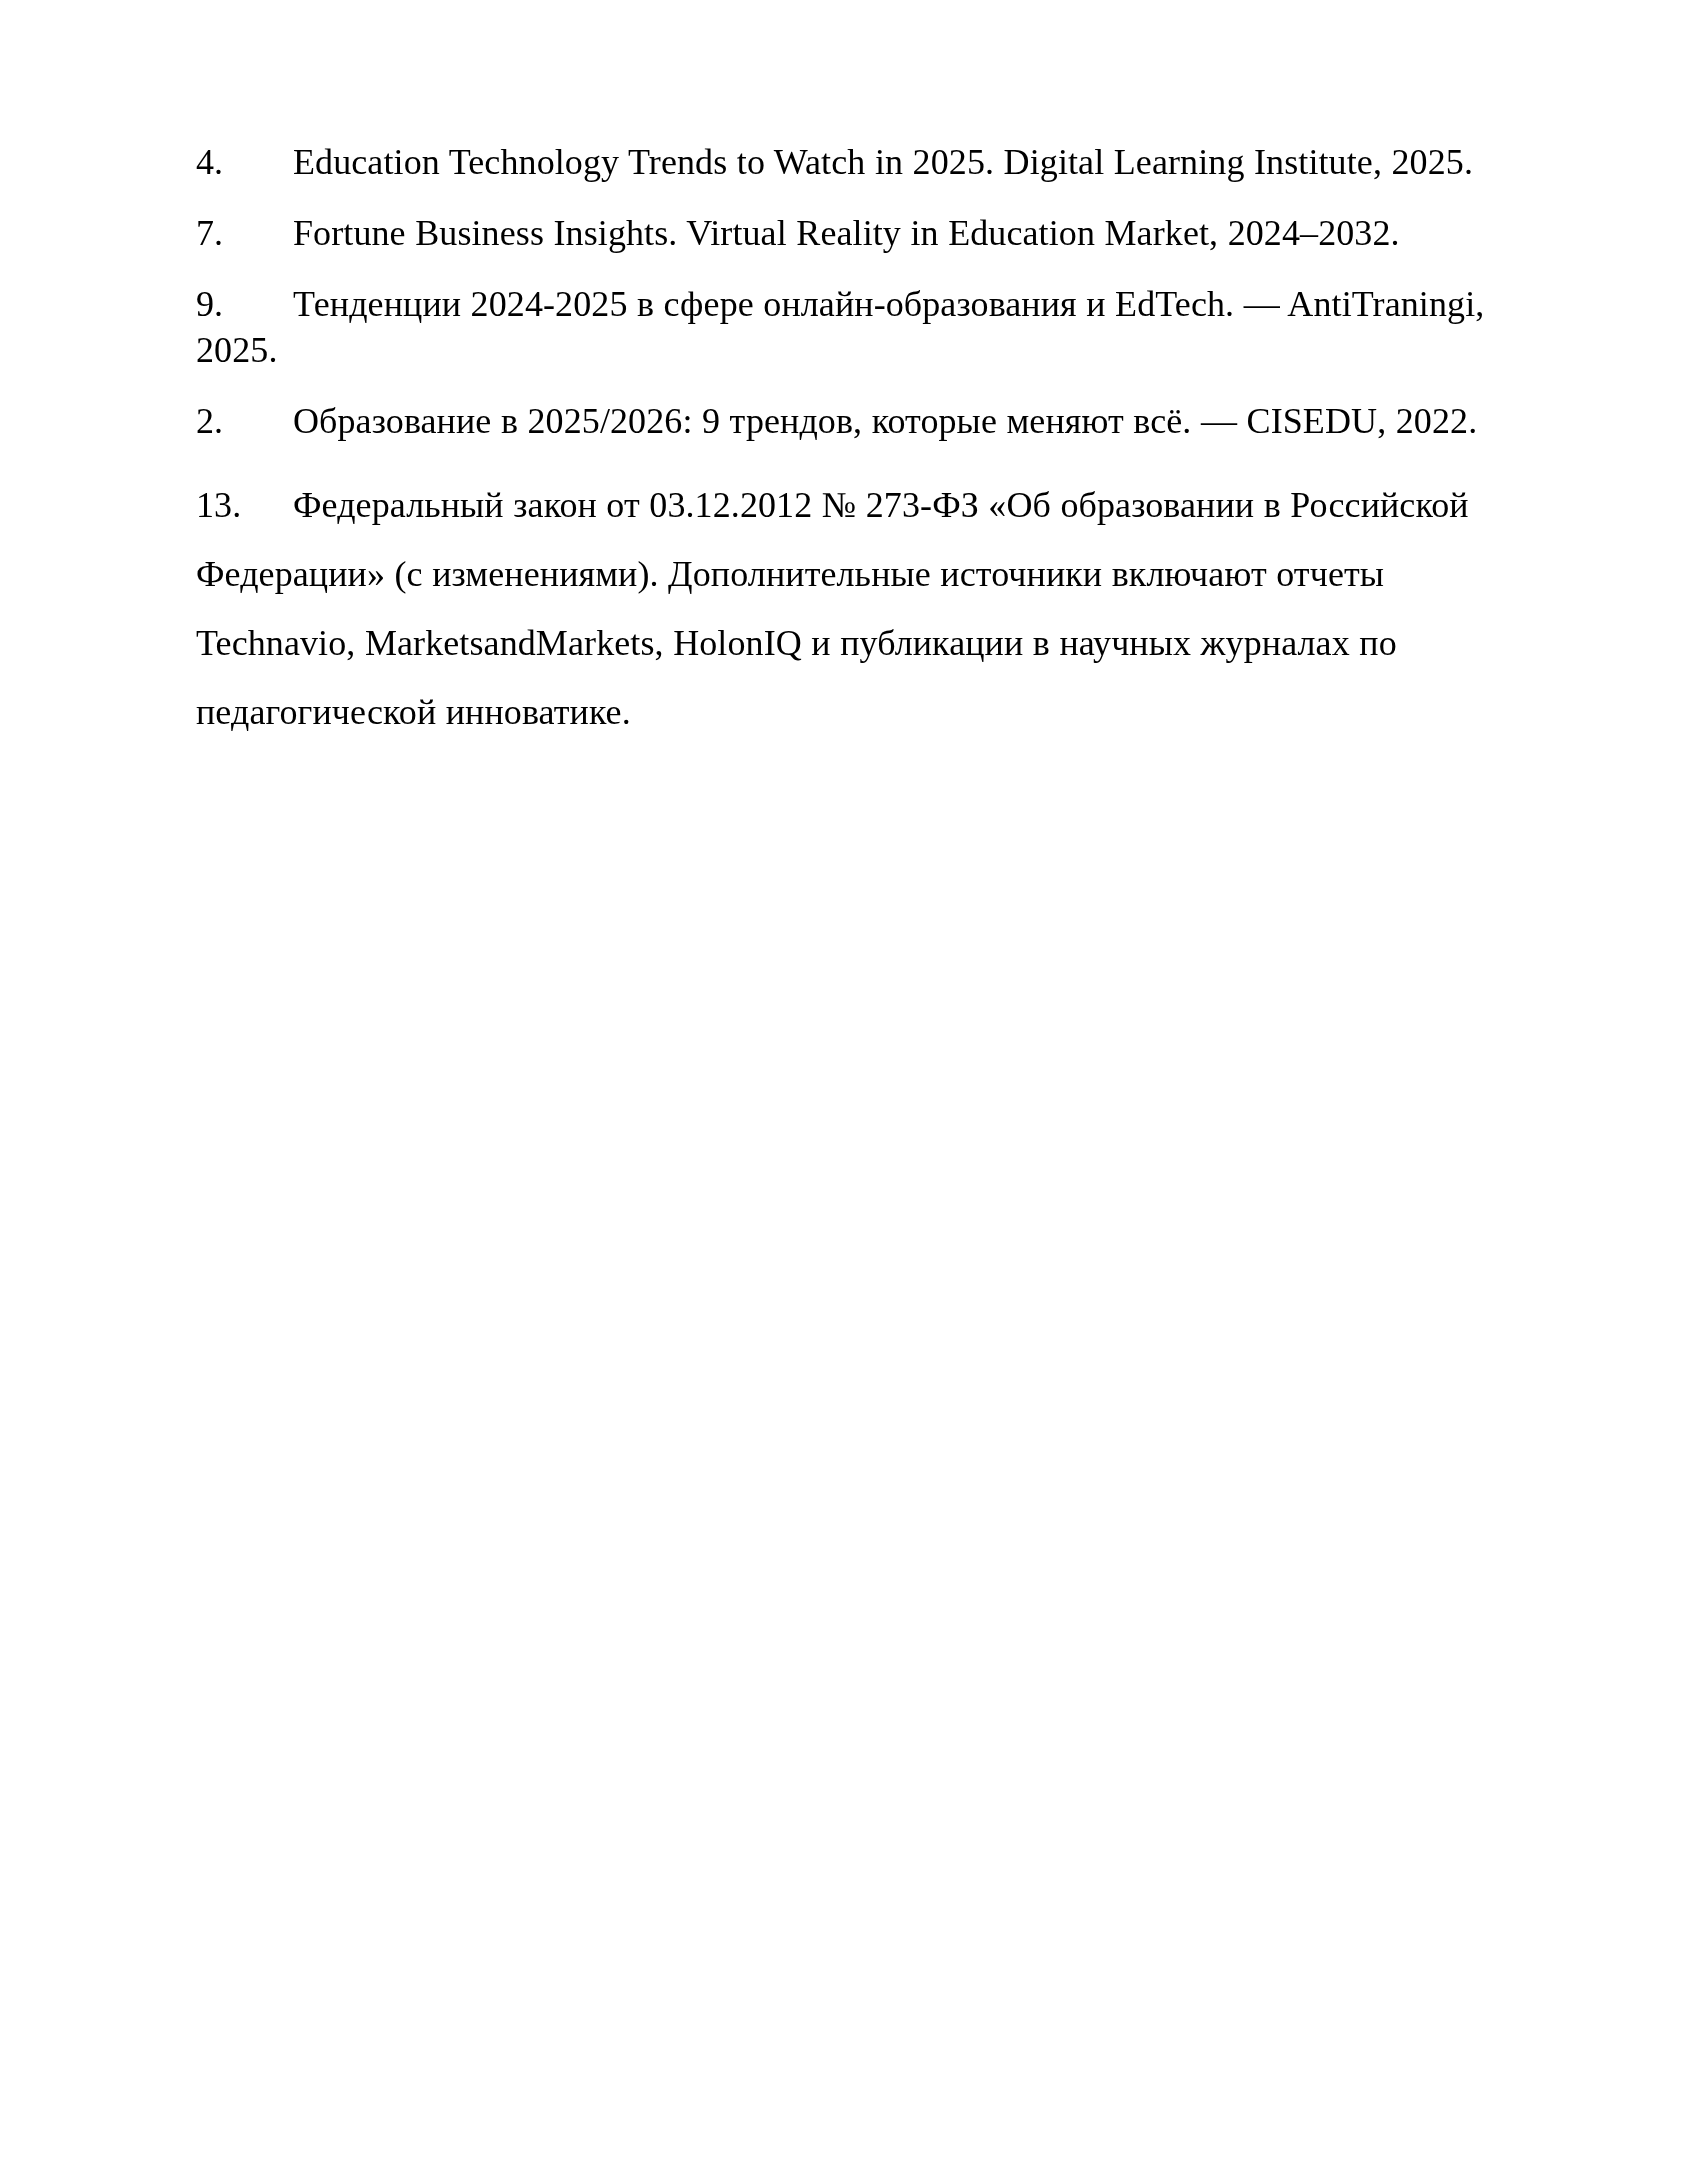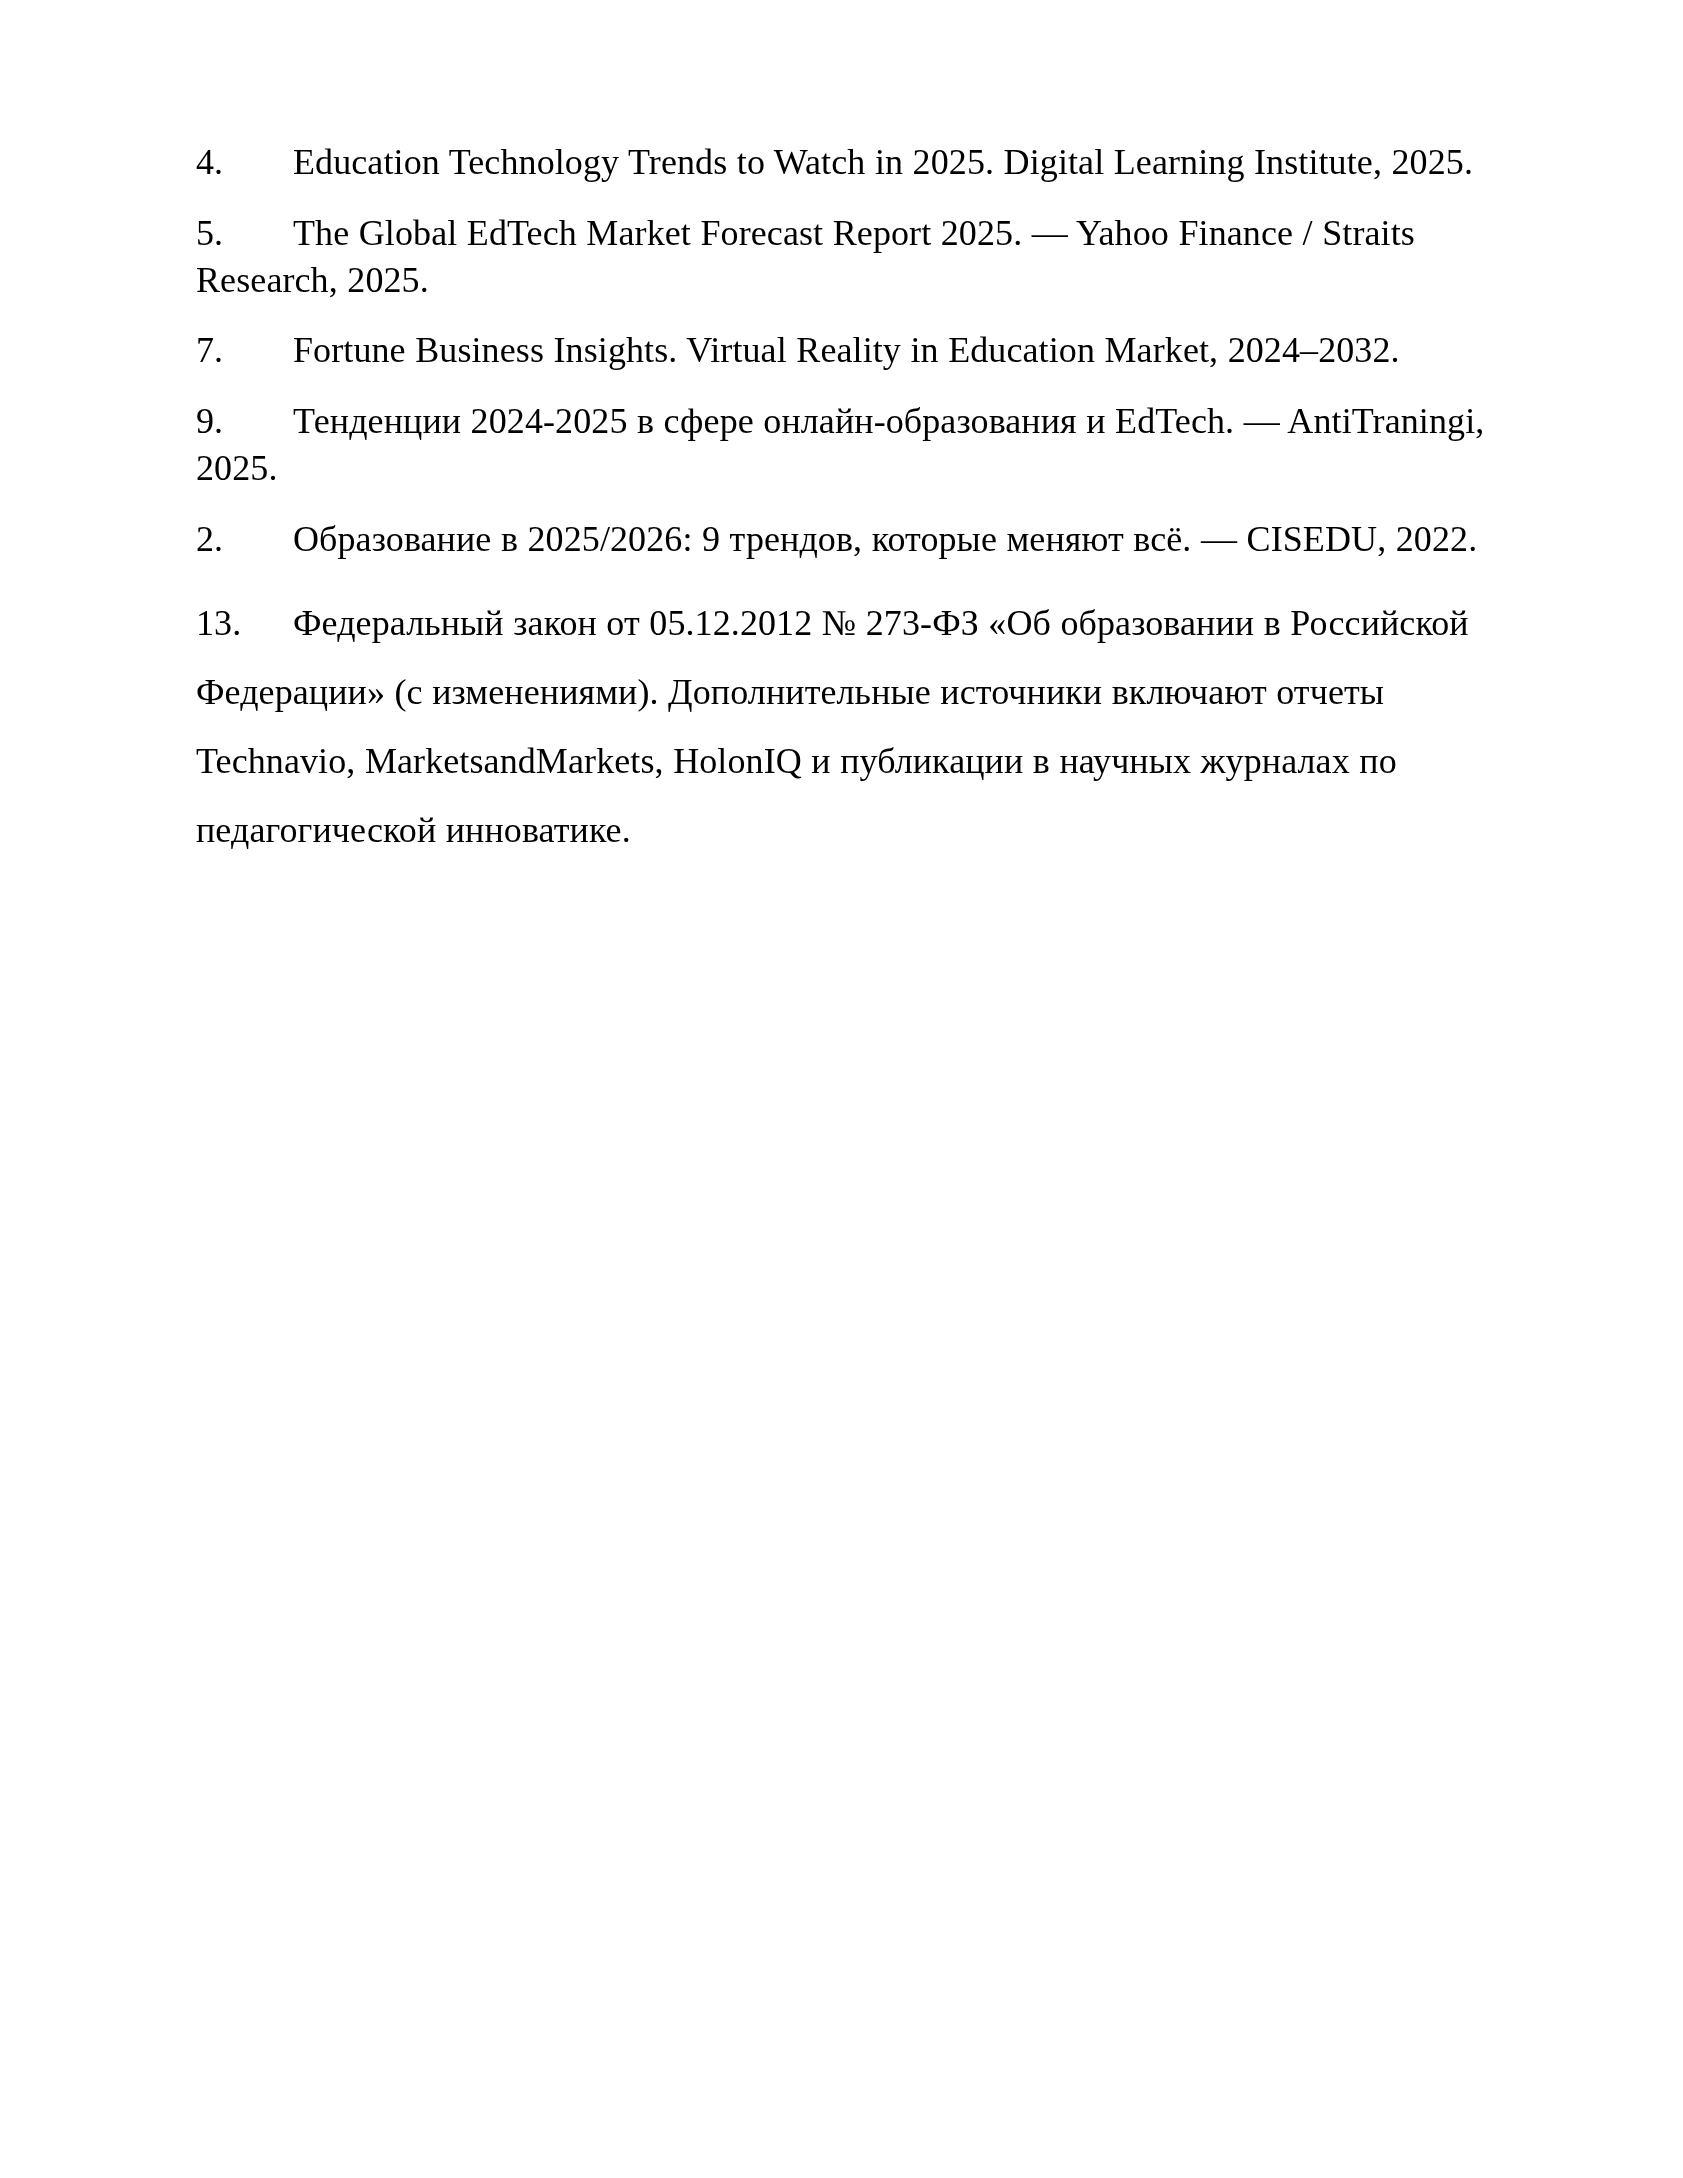--- a/index.html
+++ b/index.html
@@ -47,20 +47,19 @@
   .ref-text {
     display: inline;
   }
 </style>
 </head>
 <body>
 
 <div class="page">
   <div class="reference-list" id="reference-list">
       <p class="ref-item"><span class="ref-num">4.</span><span class="ref-text">Education Technology Trends to Watch in 2025. Digital Learning Institute, 2025.</span></p>
-      <p class="ref-item"><span class="ref-num">5.</span><span class="ref-text">The Global EdTech Market Forecast Report 2025. — Yahoo Finance / Straits Research, 2025.</span></p>
       <p class="ref-item"><span class="ref-num">7.</span><span class="ref-text">Fortune Business Insights. Virtual Reality in Education Market, 2024–2032.</span></p>
       <p class="ref-item"><span class="ref-num">9.</span><span class="ref-text">Тенденции 2024-2025 в сфере онлайн-образования и EdTech. — AntiTraningi, 2025.</span></p>
       <p class="ref-item"><span class="ref-num">2.</span><span class="ref-text">Образование в 2025/2026: 9 трендов, которые меняют всё. — CISEDU, 2022.</span></p>
-      <p class="ref-item loose"><span class="ref-num">13.</span><span class="ref-text">Федеральный закон от 05.12.2012 № 273-ФЗ «Об образовании в Российской Федерации» (с изменениями). Дополнительные источники включают отчеты Technavio, MarketsandMarkets, HolonIQ и публикации в научных журналах по педагогической инноватике.</span></p>
+      <p class="ref-item loose"><span class="ref-num">13.</span><span class="ref-text">Федеральный закон от 03.12.2012 № 273-ФЗ «Об образовании в Российской Федерации» (с изменениями). Дополнительные источники включают отчеты Technavio, MarketsandMarkets, HolonIQ и публикации в научных журналах по педагогической инноватике.</span></p>
     </div>
 </div>
 
 
 </body></html>

